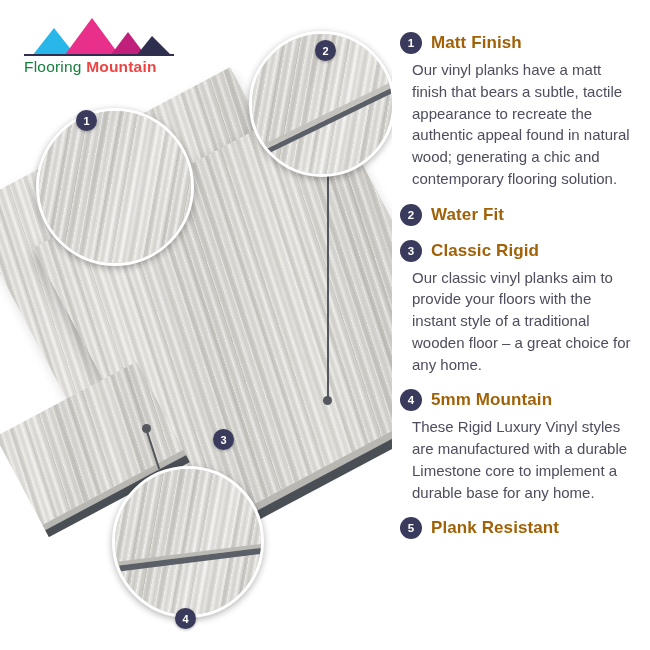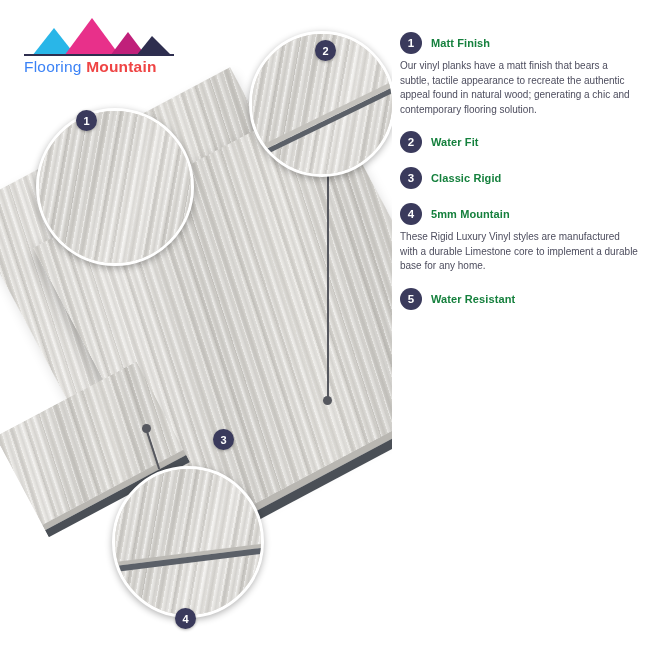--- a/index.html
+++ b/index.html
@@ -37,21 +37,21 @@
     margin-left: 10px;
   }
   .logo-text {
     position: absolute;
     left: 10px;
     top: 44px;
     font-size: 15.5px;
     letter-spacing: 0.2px;
     white-space: nowrap;
   }
-  .logo-text .light { color: #3b82f6; font-weight: 400; }
+  .logo-text .light { color: #15803d; font-weight: 400; }
   .logo-text .bold  { color: #ef4444; font-weight: 700; }
 
   
   .photo {
     position: absolute;
     left: 0;
     top: 0;
     width: 392px;
     height: 650px;
     overflow: hidden;
@@ -186,30 +186,30 @@
     background: #3a3a5c;
     color: #fff;
     font-size: 11.5px;
     font-weight: 700;
     display: flex;
     align-items: center;
     justify-content: center;
     flex: 0 0 auto;
   }
   .feature-title {
-    font-size: 11px;
+    font-size: 17px;
     font-weight: 700;
-    color: #15803d;
+    color: #a16207;
     letter-spacing: 0.1px;
   }
   .feature-body {
-    font-size: 10px;
+    font-size: 15px;
     line-height: 1.45;
     color: #4d4d5e;
-    margin-left: 0px;
+    margin-left: 12px;
   }
 </style>
 </head>
 <body>
 
 <div class="page">
 
   <div class="logo">
     <div class="logo-mark">
       <svg width="150" height="42" viewBox="0 0 150 42" xmlns="http://www.w3.org/2000/svg">
@@ -293,31 +293,32 @@
         <div class="num">2</div>
         <div class="feature-title">Water Fit</div>
       </div>
     </div>
 
     <div class="feature">
       <div class="feature-head">
         <div class="num">3</div>
         <div class="feature-title">Classic Rigid</div>
       </div>
+      <div class="feature-body">Our classic vinyl planks aim to provide your floors with the instant style of a traditional wooden floor – a great choice for any home.</div>
     </div>
 
     <div class="feature">
       <div class="feature-head">
         <div class="num">4</div>
         <div class="feature-title">5mm Mountain</div>
       </div>
       <div class="feature-body">These Rigid Luxury Vinyl styles are manufactured with a durable Limestone core to implement a durable base for any home.</div>
     </div>
 
     <div class="feature">
       <div class="feature-head">
         <div class="num">5</div>
-        <div class="feature-title">Water Resistant</div>
+        <div class="feature-title">Plank Resistant</div>
       </div>
     </div>
 
   </div>
 </div>
 
 </body></html>

